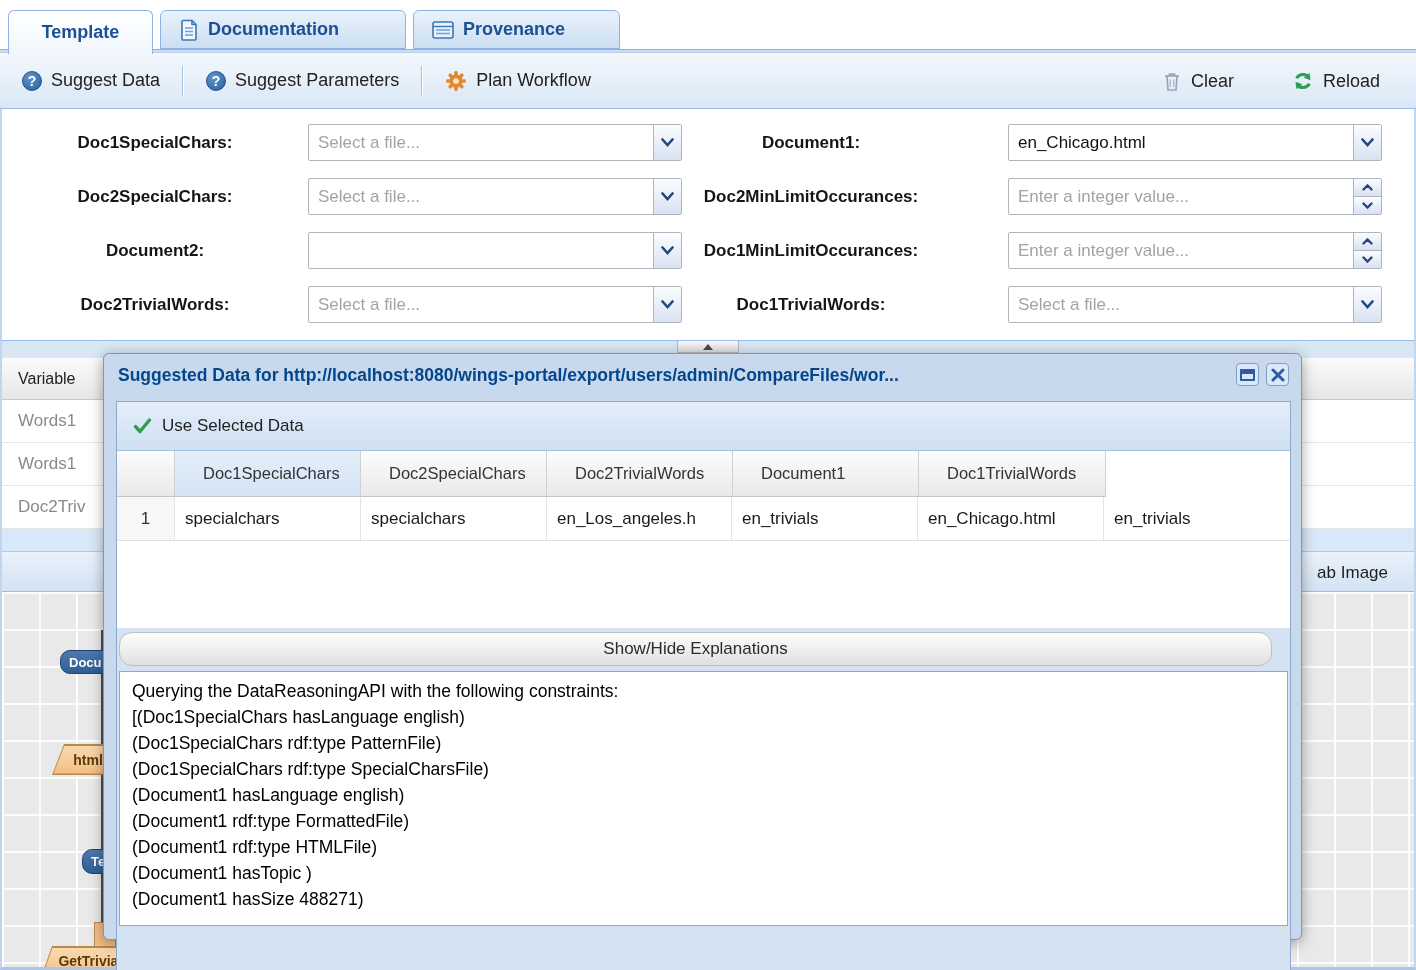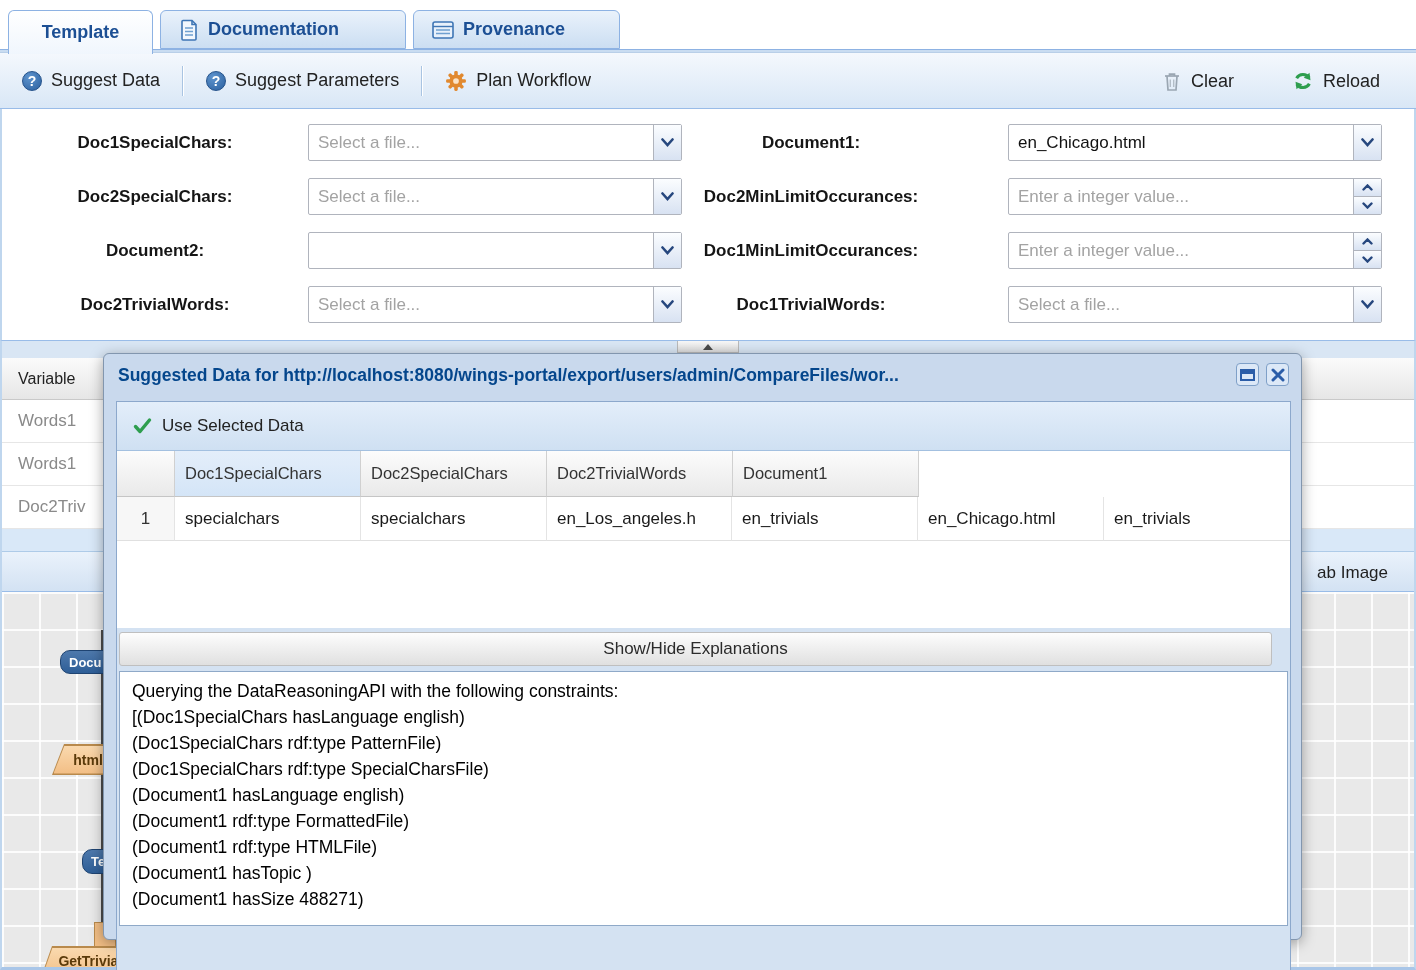--- a/index.html
+++ b/index.html
@@ -108,30 +108,30 @@
     display:flex; align-items:center; justify-content:center; cursor:pointer; }
   .max-glyph { width:15px; height:12px; border:2px solid #2B5DA8; border-top:5px solid #2B5DA8; }
   .dlg-inner { position:absolute; left:12px; top:47px; width:1175px; height:623px;
     background:#D4E2F2; border:1px solid #8CA8CC; }
   .dlg-toolbar { height:49px; background:linear-gradient(#E3EEFA,#CFE0F2); border-bottom:1px solid #A3C0E0;
     display:flex; align-items:center; padding-left:16px; gap:10px; }
   .dlg-toolbar span { font-size:17px; color:#222; }
   .grid { height:177px; background:#fff; overflow:hidden; }
   .grow { display:flex; }
   .gcell { flex:none; overflow:hidden; white-space:nowrap; }
-  .ghead .gcell { height:46px; line-height:45px; padding-left:10px; font-size:16.5px; color:#333;
+  .ghead .gcell { height:46px; line-height:45px; padding-left:28px; font-size:16.5px; color:#333;
     background:linear-gradient(#FCFCFC,#E9E9E9); border-right:1px solid #D0D0D0; border-bottom:1px solid #C5C5C5; }
   .ghead .gcell.sel { background:linear-gradient(#E4EEFA,#D4E5F7); }
   .gbody .gcell { height:44px; line-height:43px; padding-left:10px; font-size:17px; color:#1A1A1A;
     border-right:1px solid #E4E4E4; border-bottom:1px solid #E0E0E0; background:#fff; }
   .gcell.c0 { width:58px; text-align:center; padding-left:0 !important; }
   .gbody .gcell.c0 { background:#F7F7F7; color:#333; }
   .gcell.c1,.gcell.c2,.gcell.c4,.gcell.c5 { width:186px; }
   .gcell.c3 { width:185px; } .gcell.c6 { width:187px; }
-  .showhide { margin:4px 18px 0 2px; height:34px; border:1px solid #BFBFBF; border-radius:3px;
+  .showhide { margin:4px 18px 0 2px; height:34px; border:1px solid #BFBFBF; border-radius:13px;
     background:linear-gradient(#FDFDFD,#E0E0E0); display:flex; align-items:center; justify-content:center;
     font-size:17px; color:#2B2B2B; cursor:pointer; }
   .explan { margin:5px 2px 3px 2px; height:255px; background:#fff; border:1px solid #8FA9C8;
     padding:6px 12px; font-size:17.5px; color:#000; line-height:26px; white-space:pre-line; overflow:hidden; }
 </style>
 </head>
 <body>
 
 <div id="app">
 
@@ -377,20 +377,21 @@
         <span>Use Selected Data</span>
       </div>
 
       <div class="grid">
         <div class="grow ghead">
           <div class="gcell c0"></div>
           <div class="gcell c1 sel">Doc1SpecialChars</div>
           <div class="gcell c2">Doc2SpecialChars</div>
           <div class="gcell c4">Doc2TrivialWords</div>
           <div class="gcell c5">Document1</div>
+          <div class="gcell c6">Doc1TrivialWords</div>
         </div>
         <div class="grow gbody">
           <div class="gcell c0">1</div>
           <div class="gcell c1">specialchars</div>
           <div class="gcell c2">specialchars</div>
           <div class="gcell c3">en_Los_angeles.h</div>
           <div class="gcell c4">en_trivials</div>
           <div class="gcell c5">en_Chicago.html</div>
           <div class="gcell c6">en_trivials</div>
         </div>

